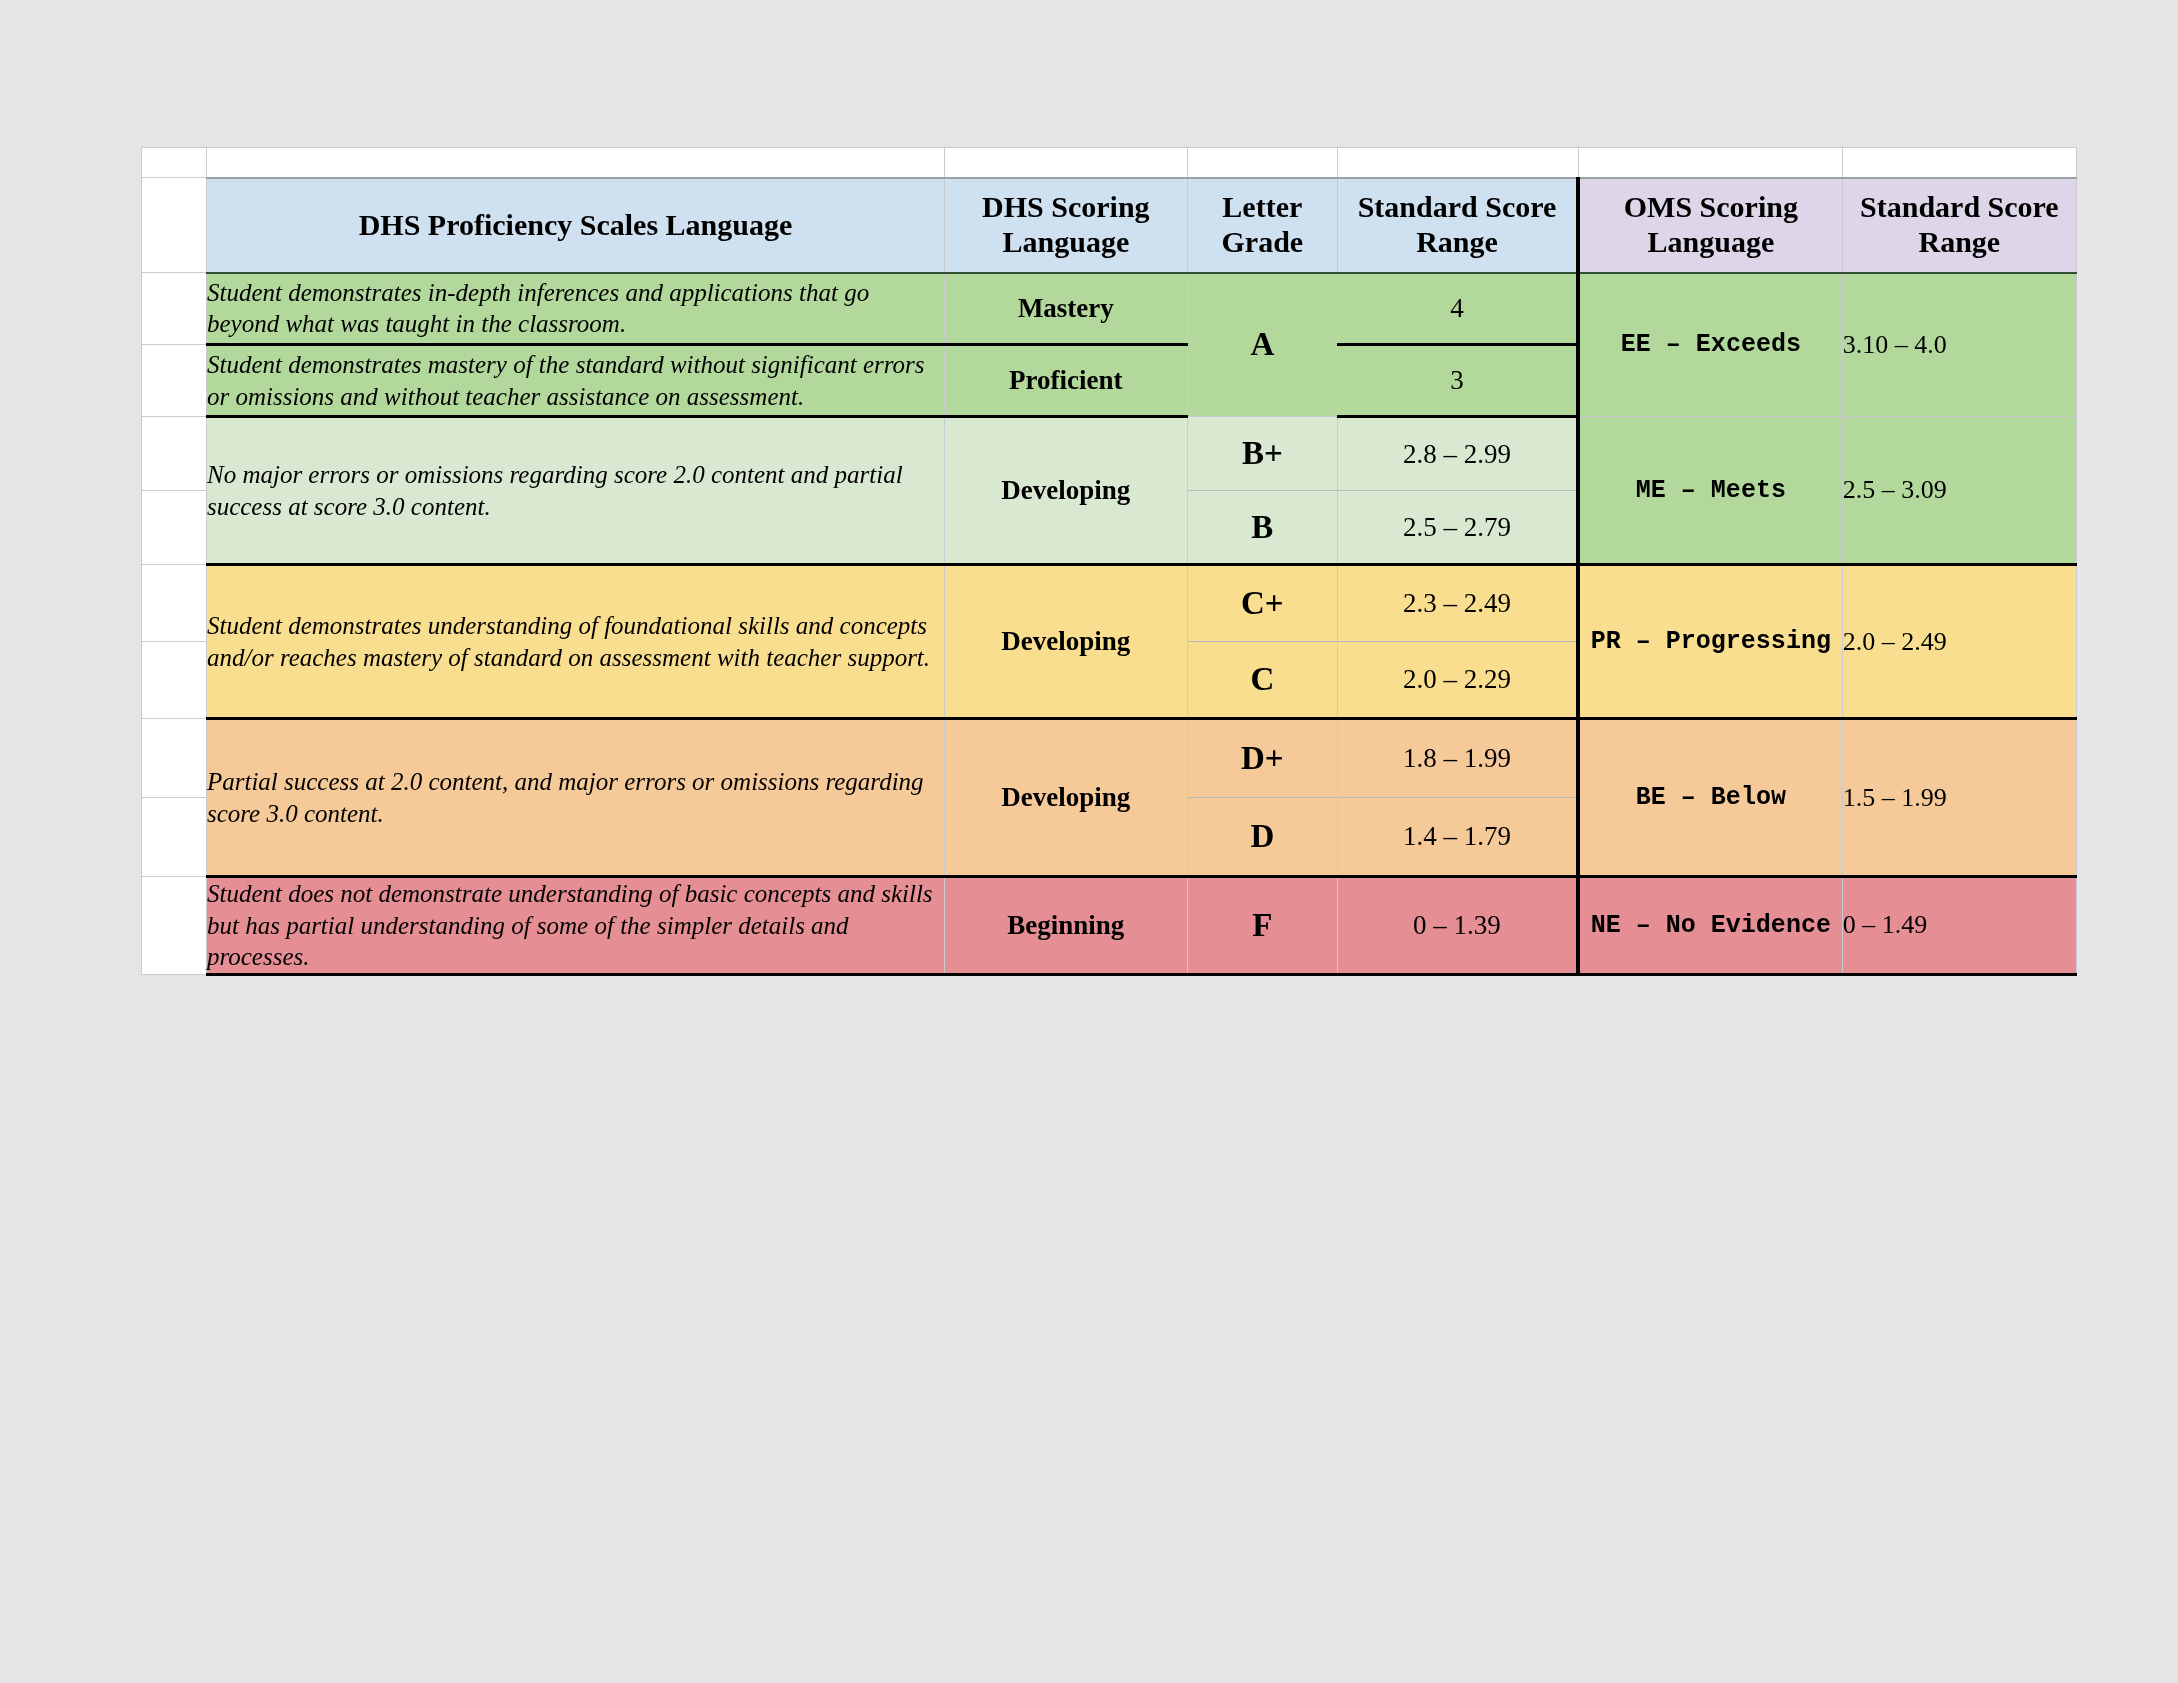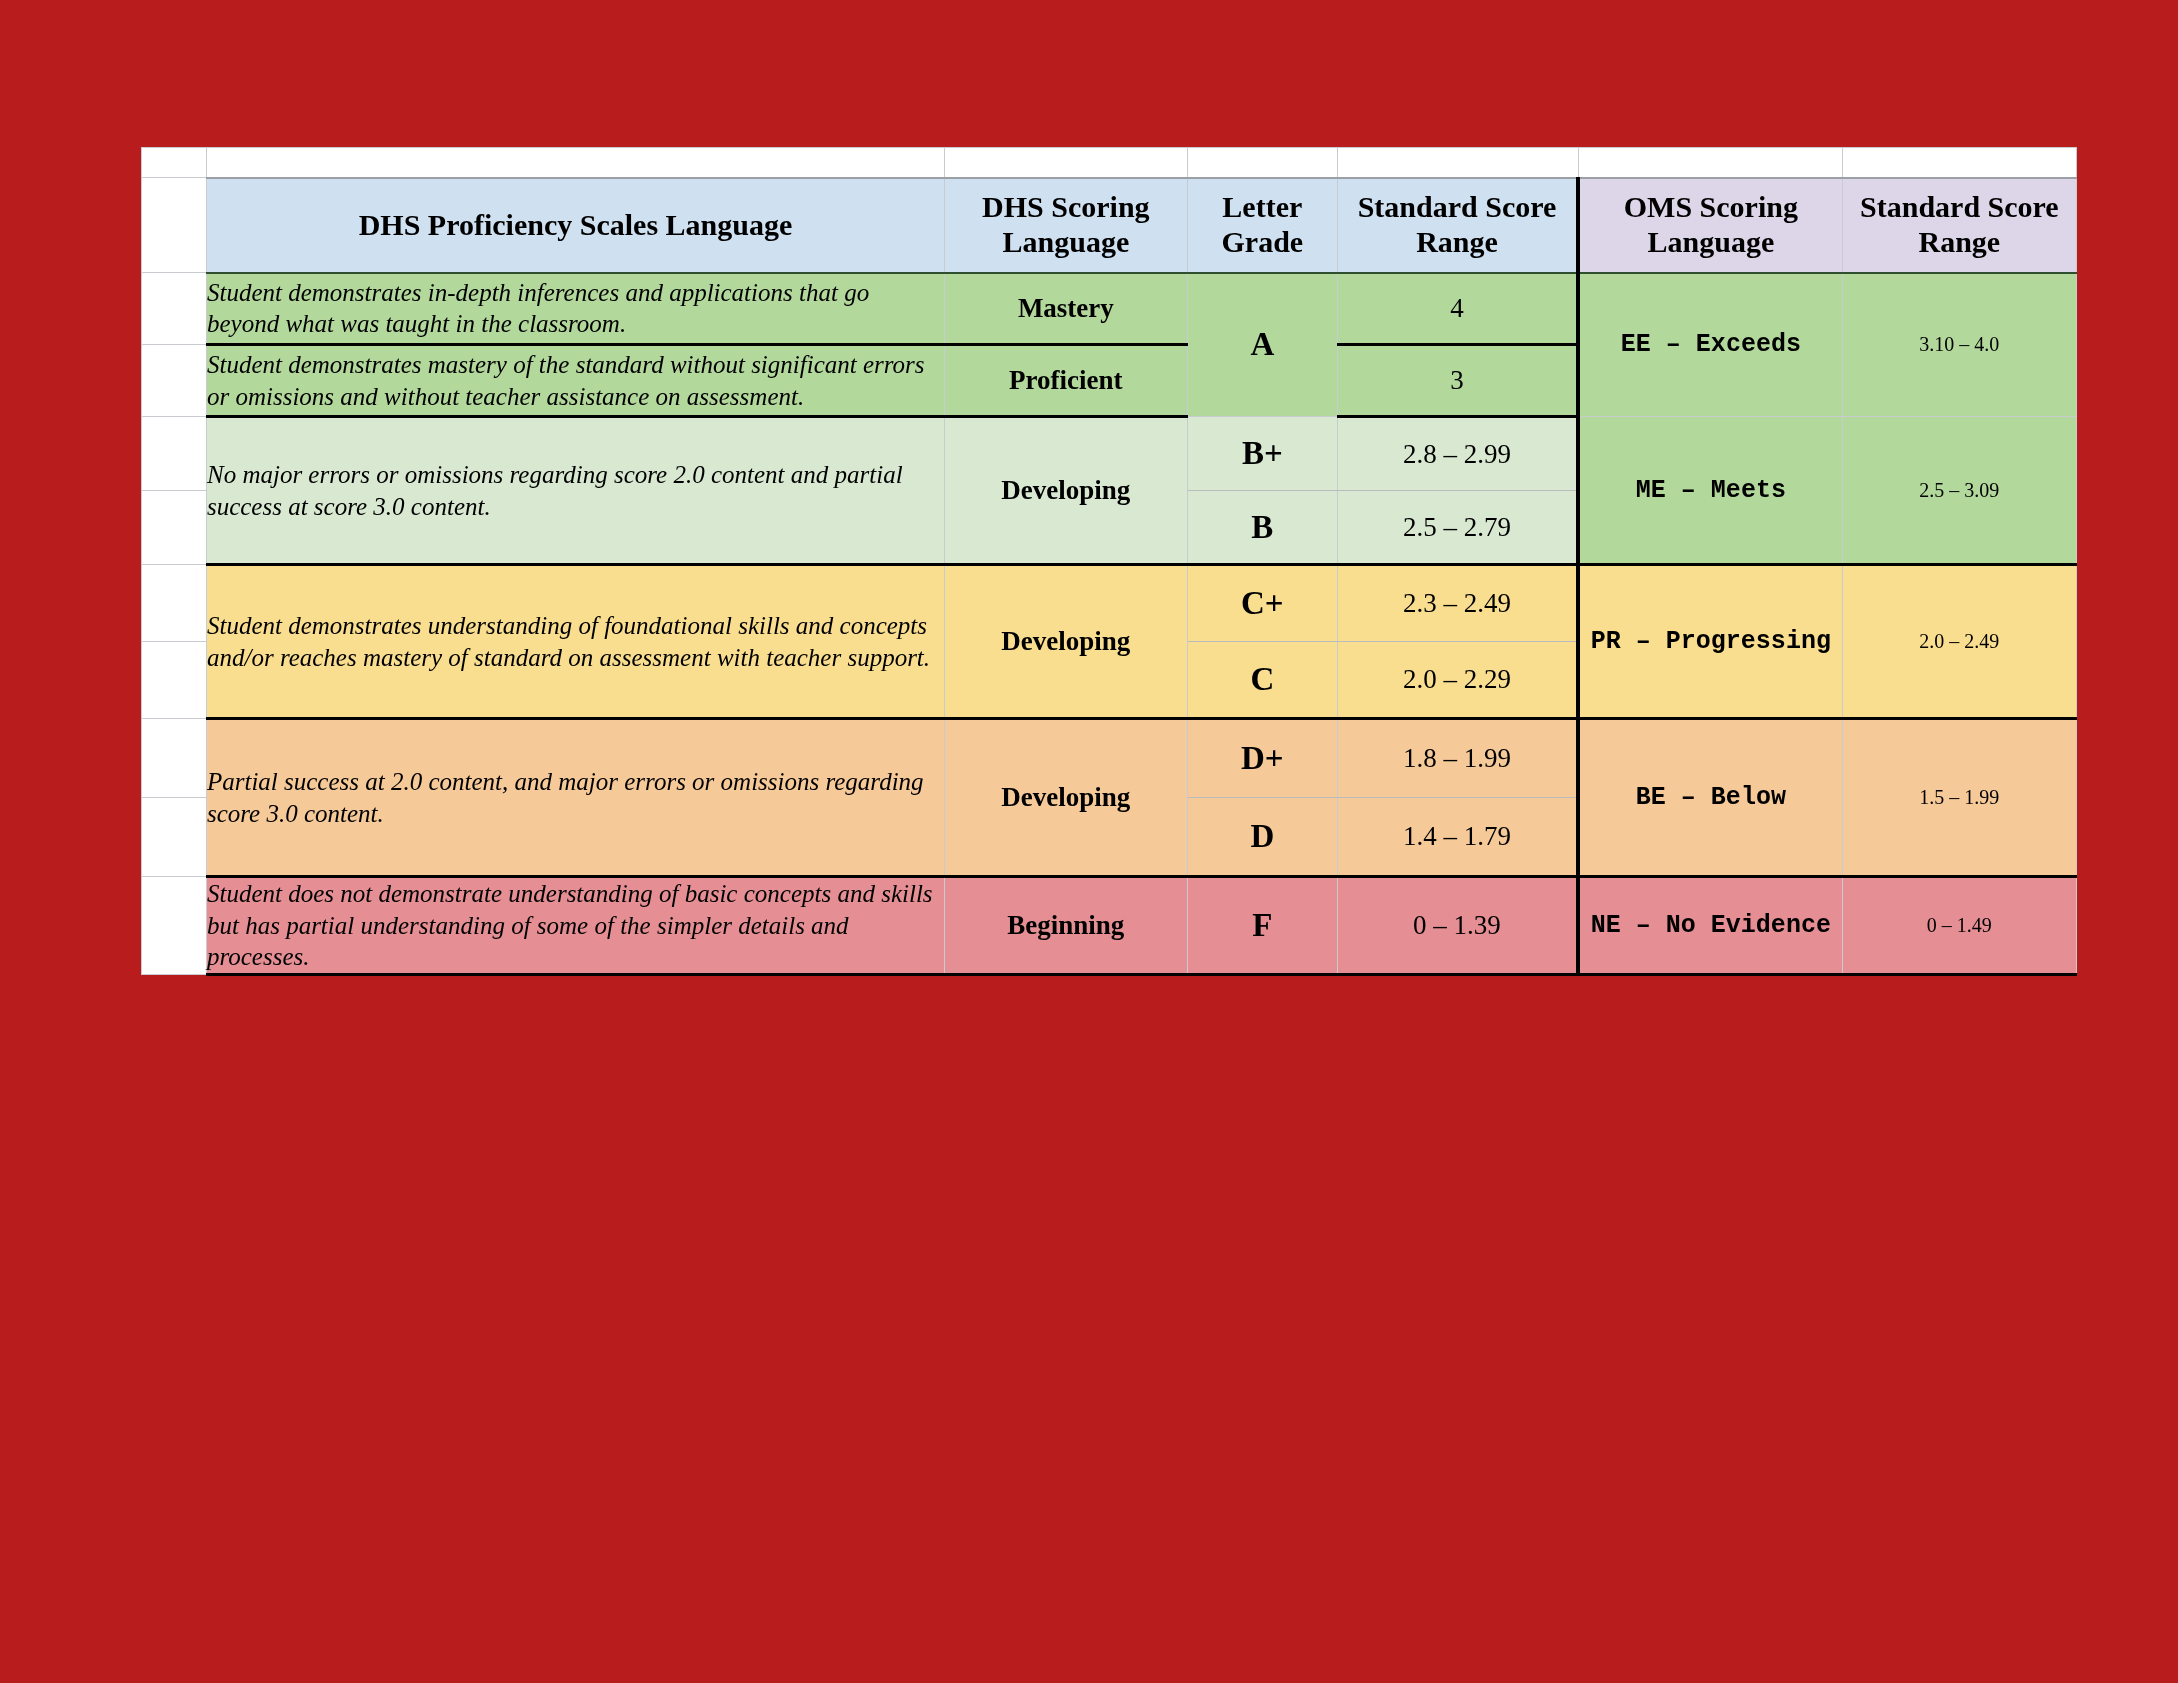--- a/index.html
+++ b/index.html
@@ -5,21 +5,21 @@
   * { box-sizing: border-box; }
   html, body {
     margin: 0; padding: 0;
     width: 2178px; height: 1683px;
     background: #ffffff;
     font-family: "Liberation Serif", "DejaVu Serif", serif;
   }
   .sheet {
     position: relative;
     width: 2178px; height: 1683px;
-    background: #b91c1c;
+    background: #e5e5e5;
   }
   
   .grid {
     position: absolute;
     left: 141px;
     top: 147px;
     width: 1936px;
     border-collapse: collapse;
     table-layout: fixed;
   }
@@ -80,23 +80,23 @@
     font-size: 27px;
   }
   .oms {
     text-align: center;
     vertical-align: middle;
     font-weight: bold;
     font-size: 25px;
     font-family: Liberation Mono, monospace;
   }
   .omsscore {
-    text-align: center;
-    vertical-align: middle;
-    font-size: 20px;
+    text-align: left;
+    vertical-align: middle;
+    font-size: 26px;
   }
 
   
   .f-green   { background: #b3d89c; }
   .f-lgreen  { background: #d9e8d0; }
   .f-yellow  { background: #fade8f; }
   .f-orange  { background: #f6c999; }
   .f-red     { background: #e58f94; }
 
   

